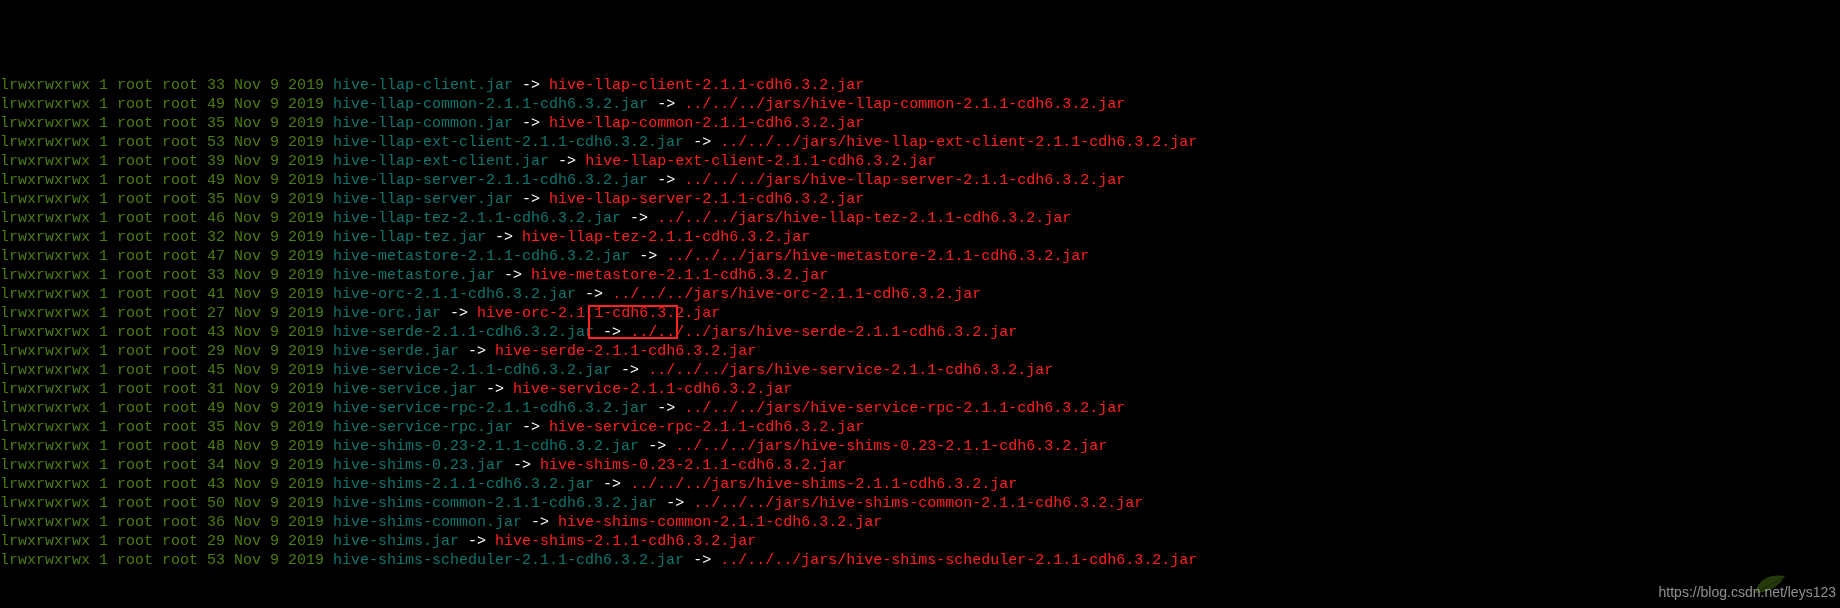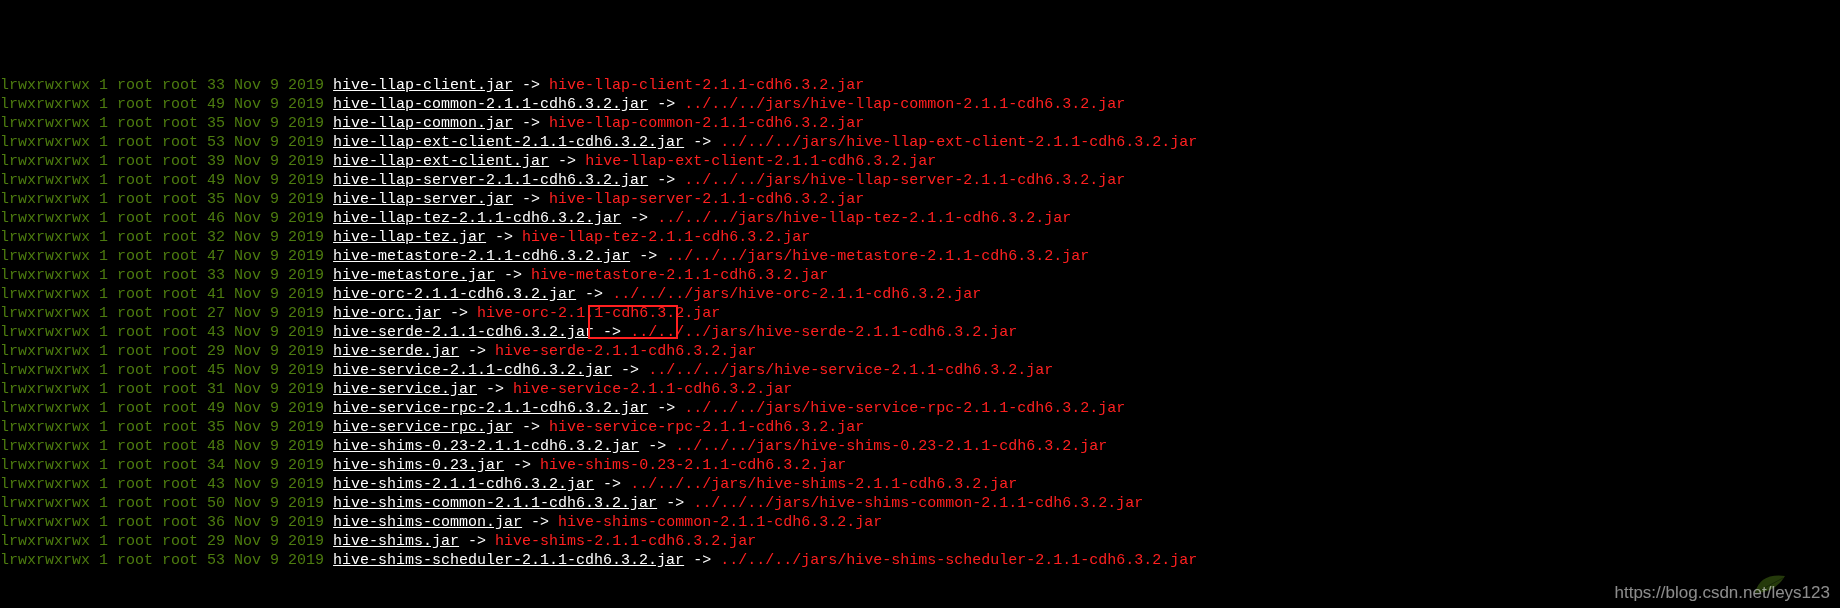--- a/index.html
+++ b/index.html
@@ -11,34 +11,34 @@
     line-height: 19px;
     color: #fff;
     width: 1840px;
     height: 608px;
     overflow: hidden;
     position: relative;
     white-space: pre;
   }
   .line { white-space: nowrap; }
   .w { color: #4d7c0f; }
-  .c { color: #ffffff; text-decoration: underline; }
+  .c { color: #0f766e; }
   .r { color: #ff2020; }
   .arrow { color: #fff; }
   .highlight-box {
     position: absolute;
     border: 2px solid #ff2020;
     pointer-events: none;
   }
   .watermark {
     position: absolute;
     bottom: 6px;
-    right: 10px;
+    right: 4px;
     color: rgba(255,255,255,0.55);
-    font-size: 17px;
+    font-size: 14px;
     font-family: Arial, sans-serif;
   }
   .leaf {
     position: absolute;
     right: 50px;
     bottom: 10px;
     width: 40px;
     height: 30px;
     opacity: 0.35;
     pointer-events: none;

